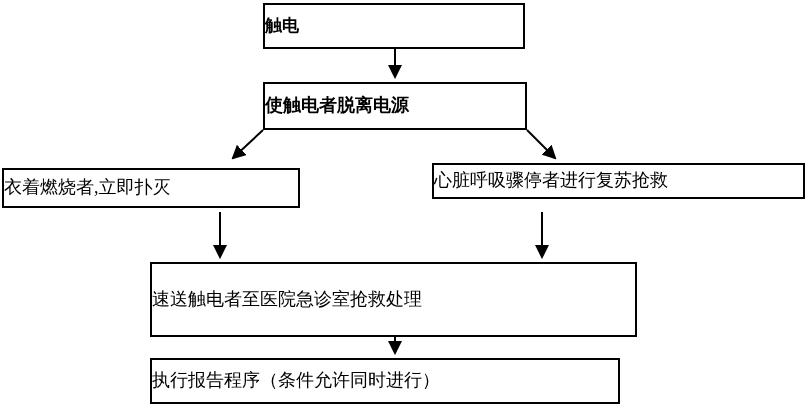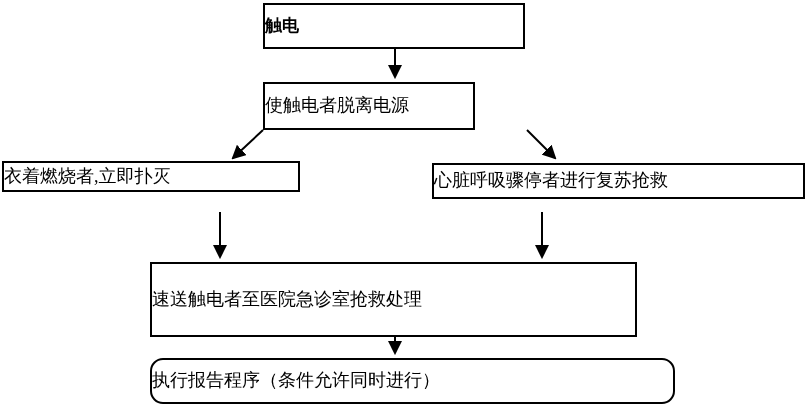--- a/index.html
+++ b/index.html
@@ -23,25 +23,25 @@
     color: #000000;
     display: flex;
     align-items: center;
     justify-content: flex-start;
     text-align: center;
     font-size: 18px;
     line-height: 1.2;
     white-space: nowrap;
   }
   #node-start       { left: 263px; top: 3px;   width: 262px; height: 46px; font-weight: bold; font-size: 17px; }
-  #node-disconnect  { left: 263px; top: 82px;  width: 212px; height: 48px; }
-  #node-extinguish  { left: 2px;   top: 161px; width: 298px; height: 31px; }
+  #node-disconnect  { left: 263px; top: 82px;  width: 264px; height: 48px; font-weight: bold; }
+  #node-extinguish  { left: 2px;   top: 168px; width: 298px; height: 40px; }
   #node-resuscitate { left: 432px; top: 163px; width: 373px; height: 36px; }
   #node-hospital    { left: 150px; top: 262px; width: 487px; height: 75px; }
-  #node-report      { left: 150px; top: 358px; width: 525px; height: 46px; border-radius: 13px; }
+  #node-report      { left: 150px; top: 358px; width: 470px; height: 46px; }
   .edges {
     position: absolute;
     left: 0;
     top: 0;
     width: 808px;
     height: 411px;
     pointer-events: none;
   }
   .edge-line {
     stroke: #000000;

